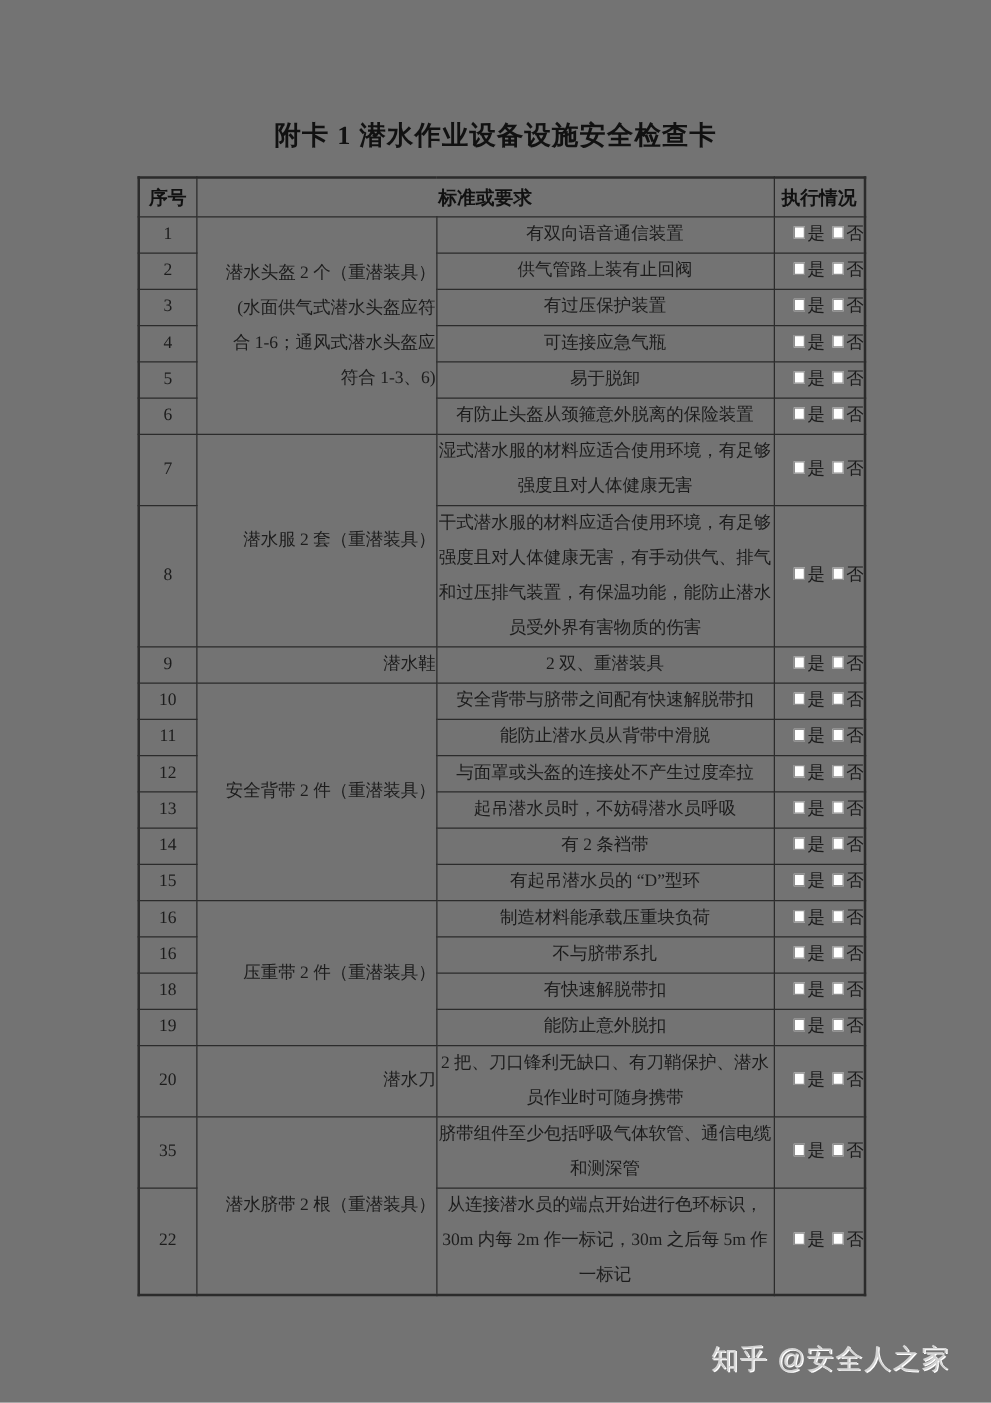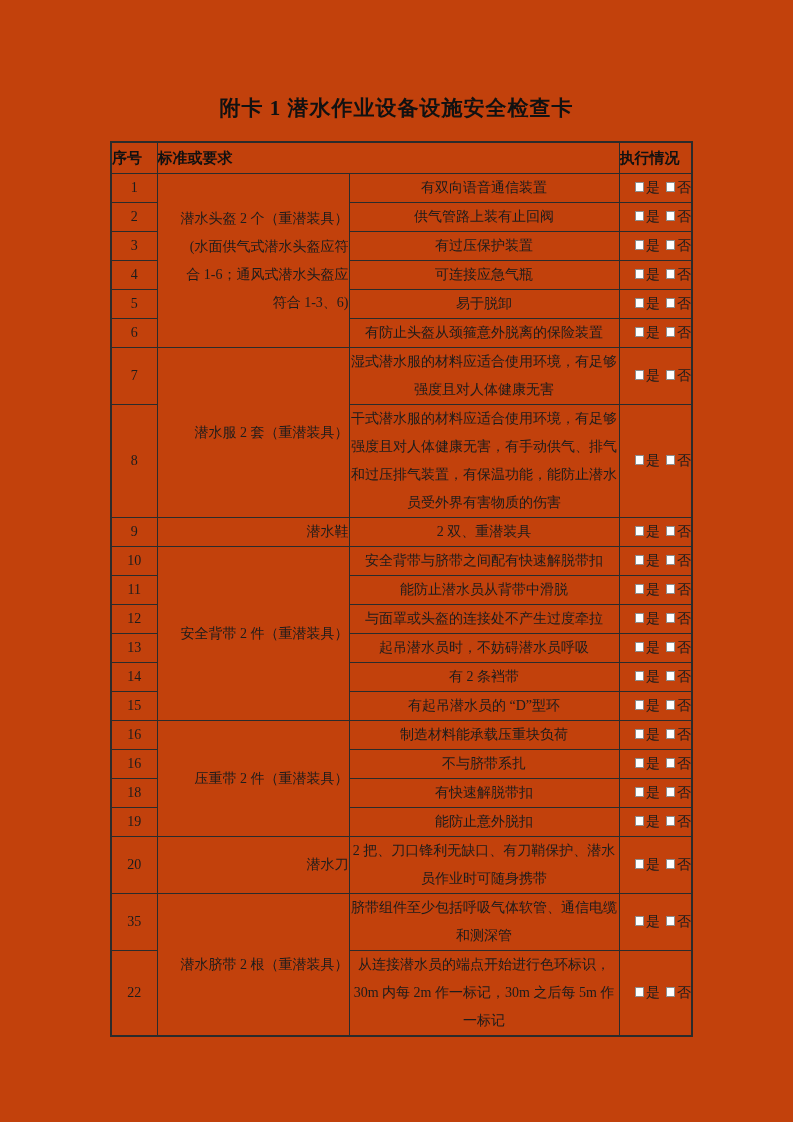--- a/index.html
+++ b/index.html
@@ -12,21 +12,21 @@
     height: 1122px;
     font-family: "Liberation Serif", "DejaVu Serif", serif;
     color: #1c1c1c;
     position: relative;
     overflow: hidden;
   }
   .page {
     position: relative;
     width: 793px;
     height: 1122px;
-    background: #c2410c;
+    background: #737373;
   }
   .doc-title {
     margin: 0;
     padding-top: 94px;
     text-align: center;
     font-size: 21px;
     font-weight: bold;
     letter-spacing: 1px;
     color: #111111;
   }
@@ -41,21 +41,21 @@
   table.checklist td {
     border: 1px solid #2b2b2b;
     vertical-align: middle;
     padding: 0;
     overflow: hidden;
   }
   table.checklist th {
     font-size: 15px;
     font-weight: bold;
     height: 30px;
-    text-align: left;
+    text-align: center;
     color: #111111;
   }
   table.checklist td {
     font-size: 14px;
     line-height: 28px;
   }
   td.cell-no {
     text-align: center;
     height: 28px;
   }
@@ -237,14 +237,15 @@
           <td class="cell-exec"><span class="opt"><span class="cb"></span><span>是</span></span><span class="opt"><span class="cb"></span><span>否</span></span></td>
         </tr>
         <tr>
           <td class="cell-no">22</td>
           <td class="cell-detail">从连接潜水员的端点开始进行色环标识，30m 内每 2m 作一标记，30m 之后每 5m 作一标记</td>
           <td class="cell-exec"><span class="opt"><span class="cb"></span><span>是</span></span><span class="opt"><span class="cb"></span><span>否</span></span></td>
         </tr>
       </tbody>
   </table>
 
+  <div class="watermark">知乎 @安全人之家</div>
 
 </div>
 
 </body></html>

